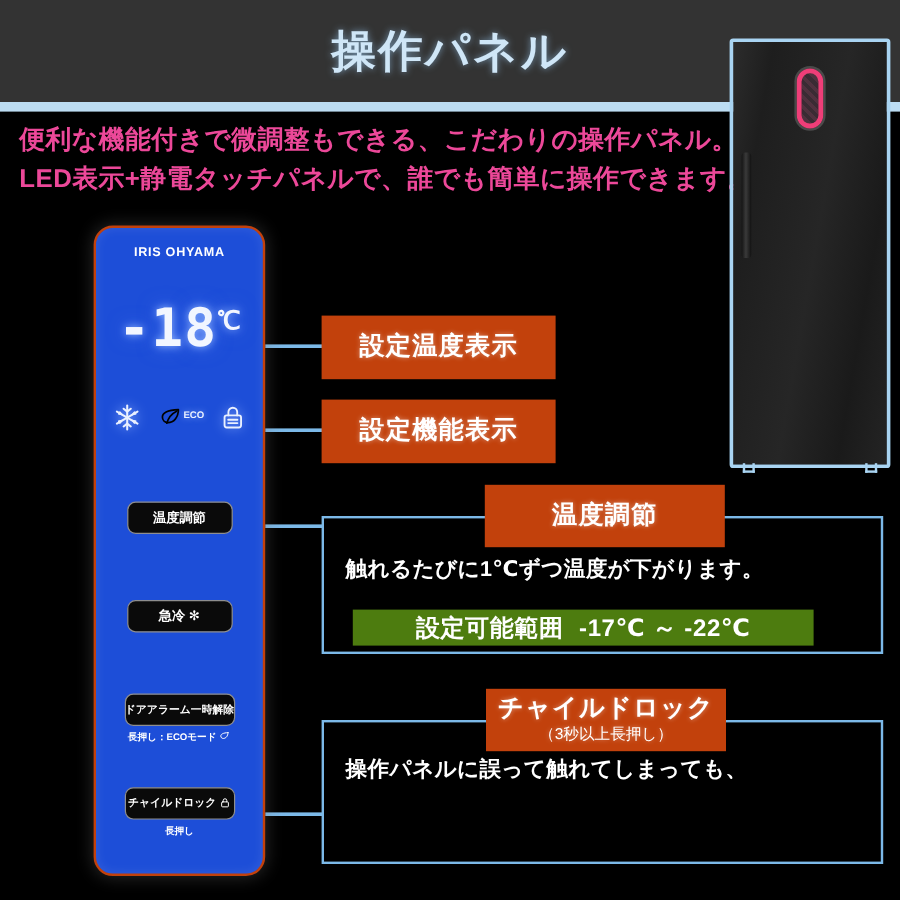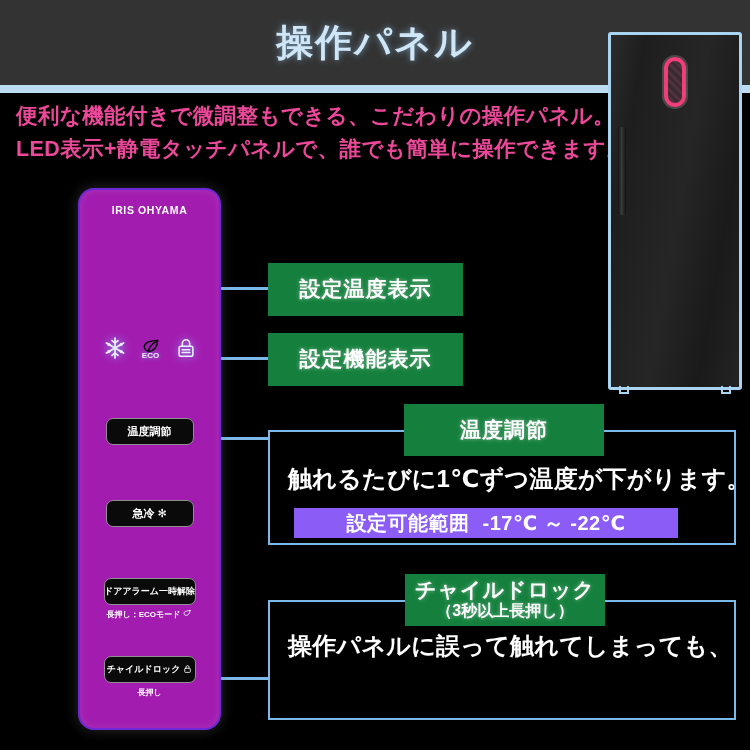--- a/index.html
+++ b/index.html
@@ -67,22 +67,22 @@
     position:absolute;bottom:-7px;width:10px;height:8px;
     border:2px solid #a9d4f2;border-top:none;
     box-sizing:border-box;
   }
   .freezer-foot.l{left:8px;}
   .freezer-foot.r{right:8px;}
 
   
   .panel{
     position:absolute;left:78px;top:188px;width:143px;height:542px;
-    background:#a21caf;
-    border:2px solid #6d28d9;
+    background:#1d4ed8;
+    border:2px solid #c2410c;
     border-radius:16px;
     box-shadow:0 0 10px rgba(255,255,255,.10) inset, 0 0 14px rgba(120,120,120,.35);
     box-sizing:border-box;
     z-index:5;
   }
   .panel-brand{
     position:absolute;left:0;top:14px;width:100%;
     text-align:center;color:#fff;
     font-size:10.5px;font-weight:bold;letter-spacing:.6px;
   }
@@ -99,21 +99,21 @@
   .led-temp .unit{font-size:21px;vertical-align:14px;letter-spacing:0;}
   .led-icons{
     position:absolute;left:0;top:146px;width:100%;
     display:flex;justify-content:center;align-items:center;gap:13px;
   }
   .led-icons .ic{
     color:#e9f0ff;
     filter:drop-shadow(0 0 5px rgba(140,175,255,.95));
     display:flex;align-items:center;justify-content:center;
   }
-  .eco-wrap{position:relative;display:flex;flex-direction:column;align-items:center;}
+  .eco-wrap{position:relative;display:flex;flex-direction:row;align-items:center;}
   .eco-text{
     font-size:8px;font-weight:bold;color:#e9f0ff;margin-top:-6px;
     text-shadow:0 0 5px rgba(140,175,255,.9);
   }
 
   .btn{
     position:absolute;left:50%;transform:translateX(-50%);
     width:88px;height:27px;
     border:1px solid #8e8e8e;border-radius:7px;
     background:#0a0a0a;
@@ -131,30 +131,30 @@
     position:absolute;left:0;width:100%;text-align:center;
     color:#ffffff;font-size:8px;font-weight:bold;
     display:flex;align-items:center;justify-content:center;gap:2px;
   }
   .sub.s3{top:419px;text-align:right;}
   .sub.s4{top:497px;text-align:center;}
 
   
   .badge{
     position:absolute;
-    background:#15803d;
+    background:#c2410c;
     color:#ffffff;
     font-weight:bold;
     display:flex;flex-direction:column;align-items:center;justify-content:center;
     text-shadow:0 0 4px rgba(255,255,255,.45);
     z-index:8;
     box-sizing:border-box;
   }
   .badge-main{font-size:21px;letter-spacing:1px;line-height:1.15;}
-  .badge-sub{font-size:16px;font-weight:bold;letter-spacing:0;margin-top:-1px;}
+  .badge-sub{font-size:13px;font-weight:normal;letter-spacing:0;margin-top:-1px;}
 
   .badge.temp-display{left:268px;top:263px;width:195px;height:53px;}
   .badge.func-display{left:268px;top:333px;width:195px;height:53px;}
   .badge.temp-adjust{left:404px;top:404px;width:200px;height:52px;}
   .badge.child-lock{left:405px;top:574px;width:200px;height:52px;}
 
   
   .conn{position:absolute;background:#7cb9e8;z-index:4;}
 
   
@@ -163,25 +163,25 @@
     border:2px solid #7cb9e8;
     box-sizing:border-box;
     background:transparent;
     z-index:3;
   }
   .callout.temp-adjust-box{left:268px;top:430px;width:468px;height:115px;}
   .callout.child-lock-box{left:268px;top:600px;width:468px;height:120px;}
 
   .callout-text{
     position:absolute;color:#ffffff;font-weight:bold;
-    font-size:24px;line-height:1.42;letter-spacing:.3px;white-space:nowrap;
+    font-size:18px;line-height:1.42;letter-spacing:.3px;white-space:nowrap;
   }
   .range-bar{
     position:absolute;
-    background:#8b5cf6;
+    background:#4d7c0f;
     color:#ffffff;font-weight:bold;font-size:20px;
     display:flex;align-items:center;justify-content:center;gap:13px;
     letter-spacing:.5px;white-space:nowrap;
   }
 </style>
 </head>
 <body>
 
 <div id="root">
 
@@ -198,20 +198,23 @@
   <div class="freezer">
     <div class="freezer-panel-hl"></div>
     <div class="freezer-handle"></div>
     <div class="freezer-foot l"></div>
     <div class="freezer-foot r"></div>
   </div>
 
   <div class="panel">
     <div class="panel-brand">IRIS OHYAMA</div>
 
+    <div class="led-temp">
+      <span>-18</span><span class="unit">℃</span>
+    </div>
 
     <div class="led-icons">
       <span class="ic">
         <svg width="24" height="24" viewBox="0 0 24 24" fill="none" stroke="currentColor" stroke-width="1.7" stroke-linecap="round">
           <line x1="12" y1="2" x2="12" y2="22"></line>
           <line x1="3.4" y1="7" x2="20.6" y2="17"></line>
           <line x1="3.4" y1="17" x2="20.6" y2="7"></line>
           <polyline points="9,4.6 12,7 15,4.6"></polyline>
           <polyline points="9,19.4 12,17 15,19.4"></polyline>
           <polyline points="4.5,11.3 6.3,12 4.5,12.7" transform="rotate(30 12 12)"></polyline>

